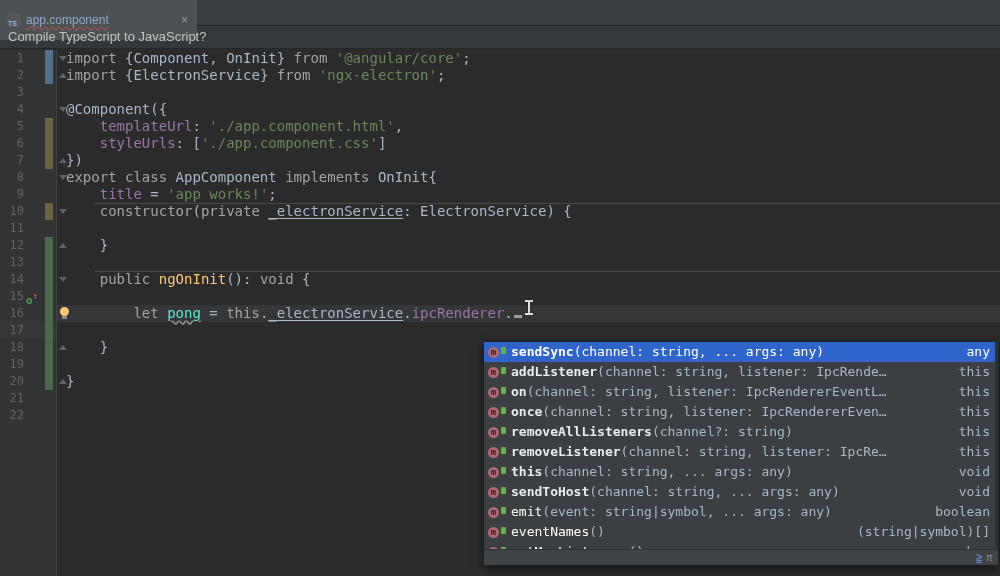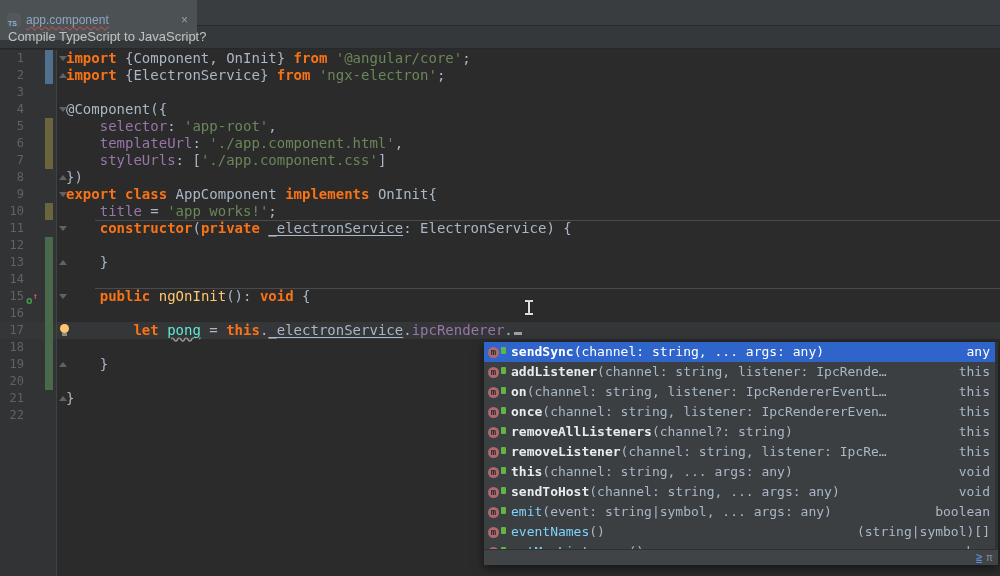--- a/index.html
+++ b/index.html
@@ -47,21 +47,21 @@
   .ovr { position:absolute; left:26px; top:1px; font:bold 11px/15px "DejaVu Sans Mono", monospace; color:#499c54; }
   .ovr sup { color:#d25252; font-size:9px; }
   .fold { position:absolute; left:2px; top:6px; width:0; height:0; }
   .fold.down { border-left:4px solid transparent; border-right:4px solid transparent; border-top:5px solid #606366; }
   .fold.up { border-left:4px solid transparent; border-right:4px solid transparent; border-bottom:5px solid #606366; }
   .crow {
     padding-left:9px; white-space:pre; color:#a9b7c6;
     font:14px/17px "DejaVu Sans Mono", monospace;
   }
   .sep { position:absolute; left:38px; right:0; top:0; height:1px; background:#4a4a4a; }
-  .kw  { color:#f97316; font-weight:bold;text-align:center; }
+  .kw  { color:#a3a3a3; font-weight:normal;text-align:center; }
   .pl  { color:#a9b7c6; }
   .str { color:#6a8759; }
   .fld { color:#9876aa; }
   .fn  { color:#ffc66d; }
   .und { color:#a9b7c6; text-decoration:underline; text-underline-offset:2px;text-align:right; }
   .wavy{ color:#5eead4; text-decoration:underline; text-decoration-style:wavy; text-decoration-color:#9a9a9a; text-underline-offset:2px; }
   .caret { display:inline-block; width:8px; height:3px; background:#9f9f9f; margin-left:1px; }
   .bulb { position:absolute; left:3px; top:2px; width:10px; height:13px; }
   .bulb::before { content:""; position:absolute; left:0; top:0; width:9px; height:9px; border-radius:50%; background:#ffc66d; }
   .bulb::after  { content:""; position:absolute; left:2px; top:9px; width:5px; height:3px; background:#8a8a8a; }
@@ -80,21 +80,21 @@
     height:20px; display:flex; align-items:center; padding:0 8px 0 4px;
     font:13px/20px "DejaVu Sans Mono", monospace; color:#a9b7c6; white-space:pre;
   }
   .prow.selected { background:#2f65ca; }
   .prow.selected .pname, .prow.selected .pparams, .prow.selected .ptype { color:#ffffff; }
   .micon {
     width:11px; height:11px; min-width:11px; border-radius:50%; background:#b0676f;
     color:#2b2b2b; font:bold 9px/11px "DejaVu Sans Mono", monospace; text-align:center; margin-right:2px;
   }
   .tmark { width:5px; height:7px; min-width:5px; background:#62b543; border-radius:1px; margin:-4px 5px 0 0; }
-  .pname { color:#7dd3fc; }
+  .pname { color:#ffffff; }
   .pname.b { font-weight:bold; color:#e8ecef; }
   .pparams { color:#a9b7c6; }
   .pspace { flex:1; }
   .ptype { color:#a9b7c6; }
   
   .hintbar {
     position:absolute; left:0; right:0; bottom:0; height:16px; background:#414446;
     border-top:1px solid #2e3032; display:flex; align-items:center; padding:0 5px;
     font:11px/15px "Liberation Sans", sans-serif; color:#d0d0d0;
   }
@@ -202,21 +202,20 @@
         </div>
         <div class="grow">
           <span class="lnum">22</span>
         </div>
       </div>
     <div class="code-col">
         <div class="crow"><span class="fold down"></span><span class="kw">import </span><span class="pl">{Component, OnInit} </span><span class="kw">from </span><span class="str">'@angular/core'</span><span class="pl">;</span></div>
         <div class="crow"><span class="fold up"></span><span class="kw">import </span><span class="pl">{ElectronService} </span><span class="kw">from </span><span class="str">'ngx-electron'</span><span class="pl">;</span></div>
         <div class="crow"></div>
         <div class="crow"><span class="fold down"></span><span class="pl">@Component({</span></div>
-        <div class="crow"><span class="pl">    </span><span class="fld">selector</span><span class="pl">: </span><span class="str">'app-root'</span><span class="pl">,</span></div>
         <div class="crow"><span class="pl">    </span><span class="fld">templateUrl</span><span class="pl">: </span><span class="str">'./app.component.html'</span><span class="pl">,</span></div>
         <div class="crow"><span class="pl">    </span><span class="fld">styleUrls</span><span class="pl">: [</span><span class="str">'./app.component.css'</span><span class="pl">]</span></div>
         <div class="crow"><span class="fold up"></span><span class="pl">})</span></div>
         <div class="crow"><span class="fold down"></span><span class="kw">export class </span><span class="pl">AppComponent </span><span class="kw">implements </span><span class="pl">OnInit{</span></div>
         <div class="crow"><span class="pl">    </span><span class="fld">title</span><span class="pl"> = </span><span class="str">'app works!'</span><span class="pl">;</span></div>
         <div class="crow"><div class="sep"></div><span class="fold down"></span><span class="pl">    </span><span class="kw">constructor</span><span class="pl">(</span><span class="kw">private </span><span class="und">_electronService</span><span class="pl">: ElectronService) {</span></div>
         <div class="crow"></div>
         <div class="crow"><span class="fold up"></span><span class="pl">    }</span></div>
         <div class="crow"></div>
         <div class="crow"><div class="sep"></div><span class="fold down"></span><span class="pl">    </span><span class="kw">public </span><span class="fn">ngOnInit</span><span class="pl">(): </span><span class="kw">void </span><span class="pl">{</span></div>

